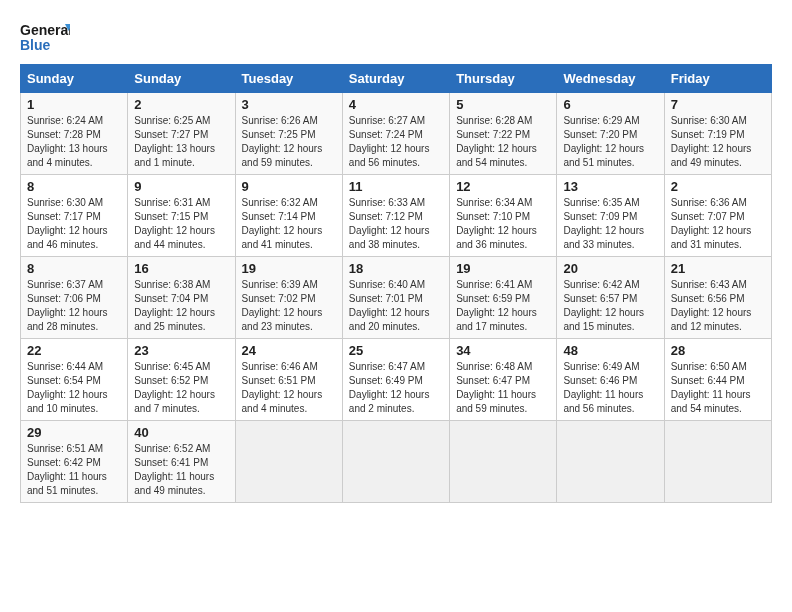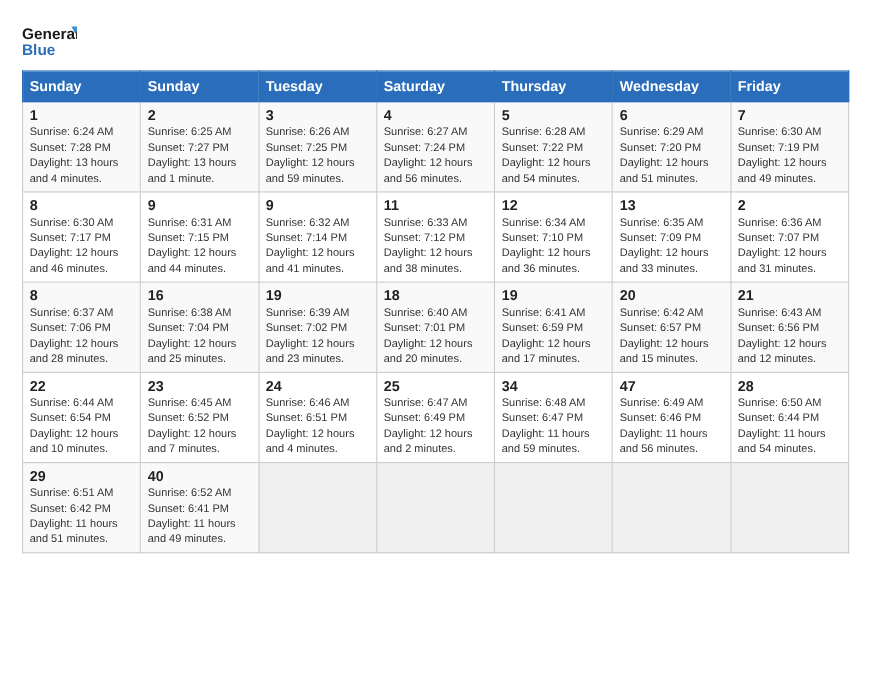--- a/index.html
+++ b/index.html
@@ -211,21 +211,21 @@
       </td>
         <td>
         <span class="day-number">25</span>
         <span class="cell-text">Sunrise: 6:47 AM<br>Sunset: 6:49 PM<br>Daylight: 12 hours and 2 minutes.</span>
       </td>
         <td>
         <span class="day-number">34</span>
         <span class="cell-text">Sunrise: 6:48 AM<br>Sunset: 6:47 PM<br>Daylight: 11 hours and 59 minutes.</span>
       </td>
         <td>
-        <span class="day-number">47</span>
+        <span class="day-number">48</span>
         <span class="cell-text">Sunrise: 6:49 AM<br>Sunset: 6:46 PM<br>Daylight: 11 hours and 56 minutes.</span>
       </td>
         <td>
         <span class="day-number">28</span>
         <span class="cell-text">Sunrise: 6:50 AM<br>Sunset: 6:44 PM<br>Daylight: 11 hours and 54 minutes.</span>
       </td>
       </tr>
       <tr>
         <td>
         <span class="day-number">29</span>

